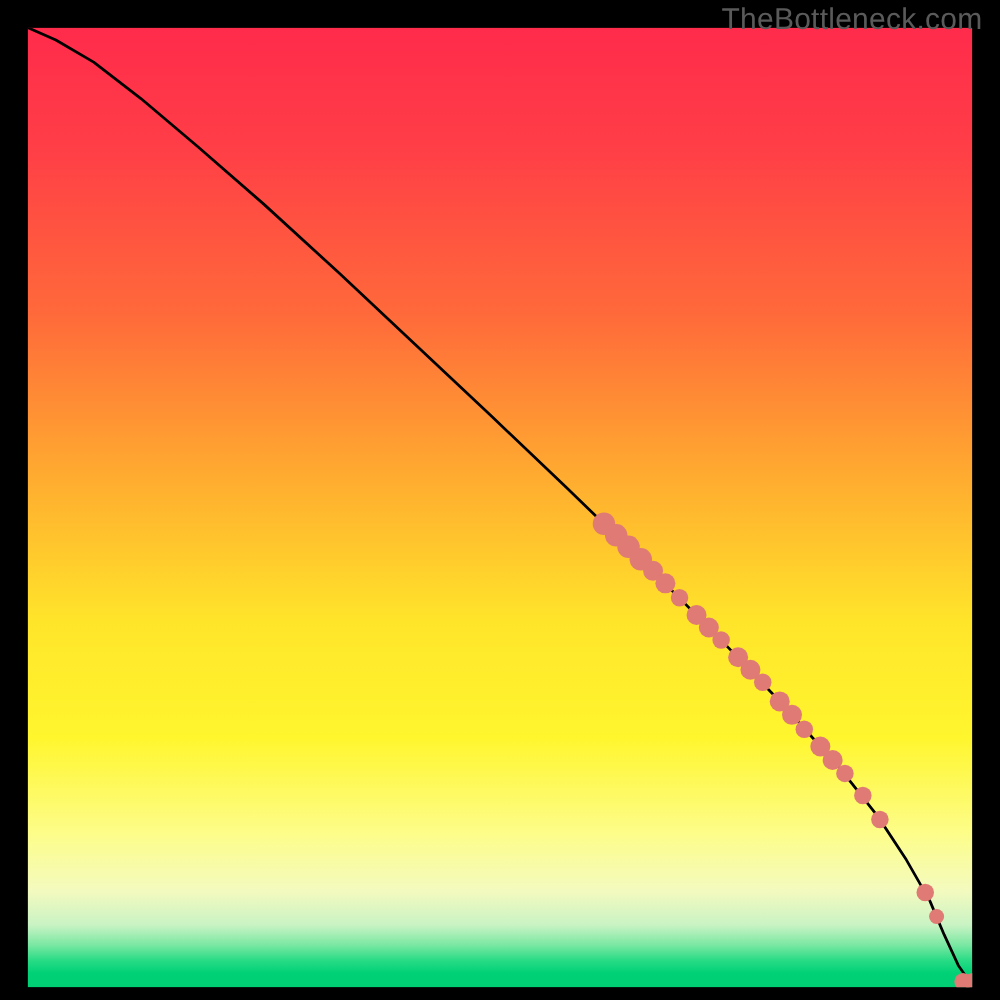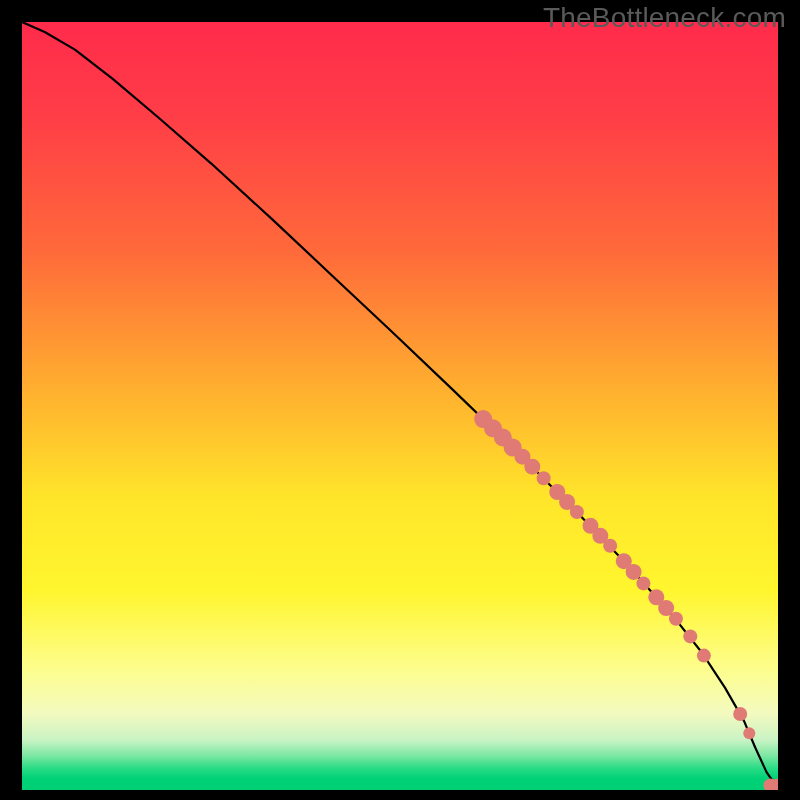--- a/index.html
+++ b/index.html
@@ -15,21 +15,21 @@
     position: relative;
     width: 800px;
     height: 800px;
     background: #000;
   }
   .watermark {
     position: absolute;
     top: 2px;
     right: 14px;
     color: #5a5a5a;
-    font-size: 28px;
+    font-size: 24px;
     font-weight: 400;
     letter-spacing: 0.2px;
     z-index: 5;
   }
   .plot {
     position: absolute;
     left: 22px;
     top: 22px;
     width: 756px;
     height: 768px;

